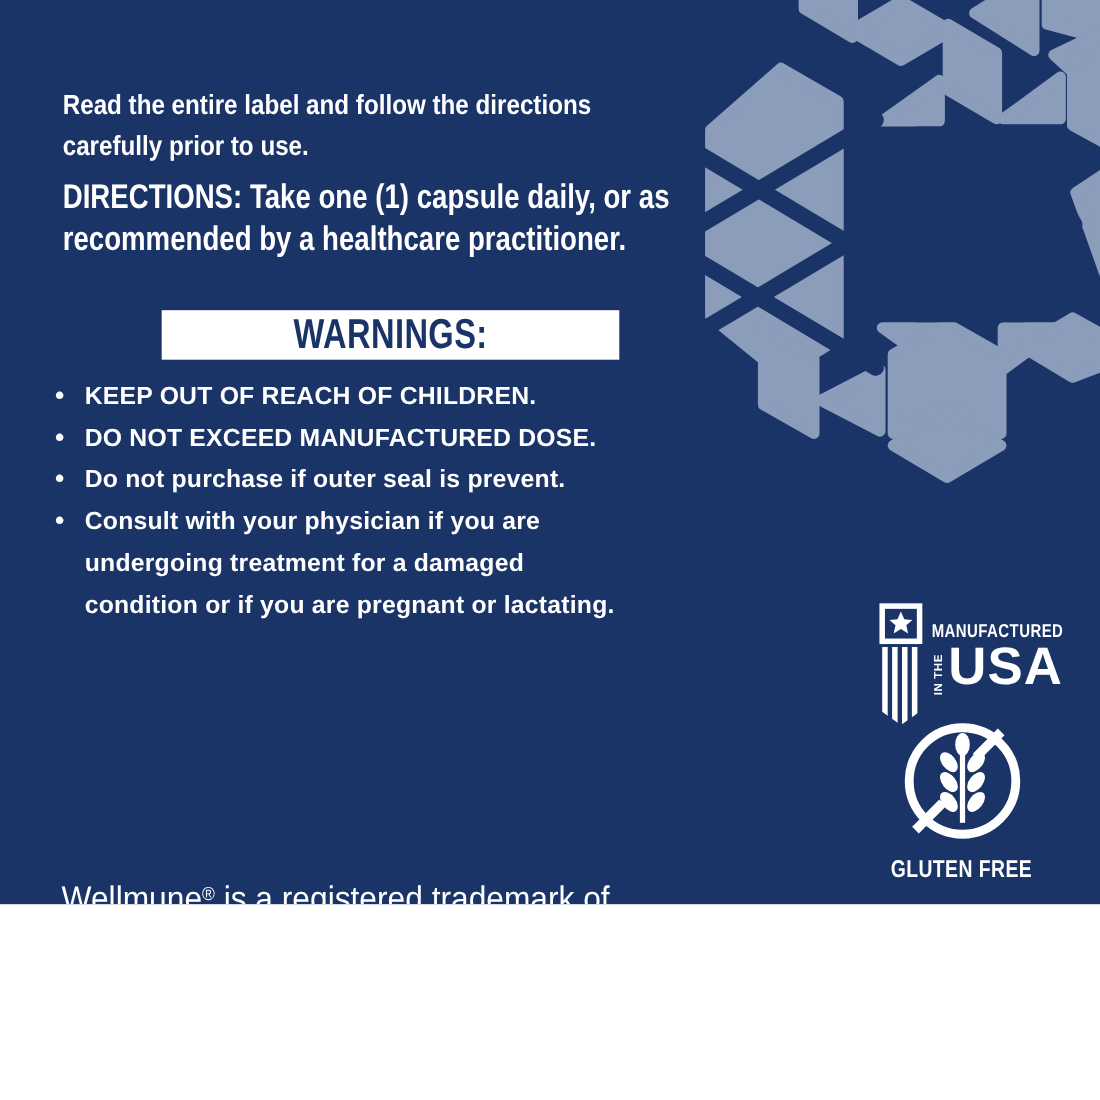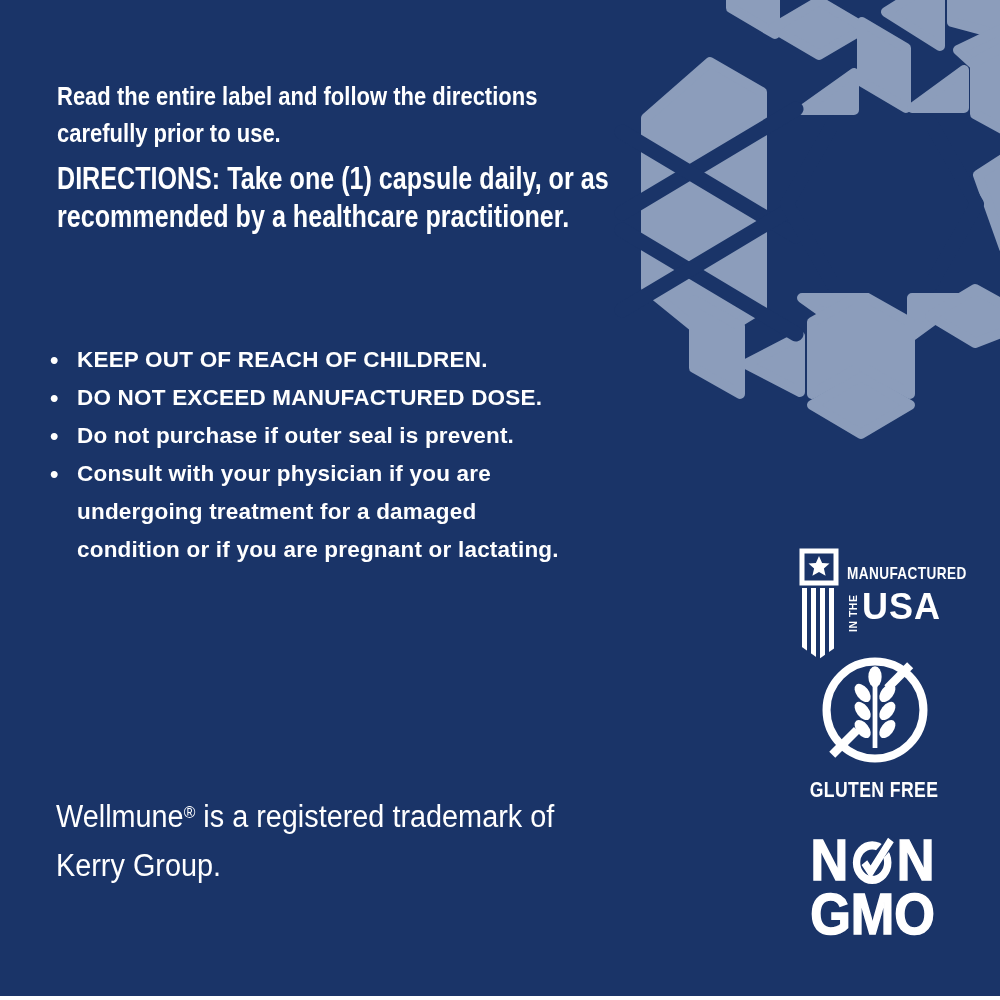--- a/index.html
+++ b/index.html
@@ -1,18 +1,18 @@
 <!DOCTYPE html>
 <html><head>
 <meta charset="utf-8">
 <style>
   html,body{margin:0;padding:0;}
   body{width:1000px;height:1000px;position:relative;overflow:hidden;
        font-family:"Liberation Sans", sans-serif;}
-  .page{position:absolute;inset:0;width:1000px;height:996px;overflow:hidden;}
+  .page{position:absolute;inset:0;width:1000px;height:822px;overflow:hidden;}
   .txt{color:#fff;position:absolute;white-space:pre-line;}
   .cond93{transform:scaleX(.93);transform-origin:0 0;}
   .cond88{transform:scaleX(.88);transform-origin:0 0;}
   .cond81{transform:scaleX(.81);transform-origin:0 0;}
 
   .read-note{left:57px;top:78px;font-size:25px;font-weight:700;line-height:37px;}
   .directions{left:57px;top:160px;font-size:31px;line-height:38px;font-weight:700;}
 
   .warn-box{position:absolute;left:147px;top:282px;width:416px;height:45px;
             background:#fff;display:flex;align-items:center;justify-content:center;}
@@ -35,21 +35,21 @@
 
   
   .usa-badge{position:absolute;left:799px;top:548px;display:flex;}
   .usa-text{margin-left:8px;margin-top:16px;}
   .usa-line1{color:#fff;font-size:17px;font-weight:700;letter-spacing:.5px;
              transform:scaleX(.8);transform-origin:0 0;white-space:nowrap;}
   .usa-row{display:flex;align-items:flex-start;margin-top:2px;}
   .usa-inthe{color:#fff;font-size:10.5px;font-weight:700;letter-spacing:.5px;
              transform:rotate(-90deg) translateX(-46px);transform-origin:0 0;
              width:13px;height:60px;white-space:nowrap;}
-  .usa-usa{color:#fff;font-size:36px;font-weight:700;line-height:42px;
+  .usa-usa{color:#fff;font-size:48px;font-weight:700;line-height:42px;
            letter-spacing:1px;margin-left:2px;}
 
   .gf-wrap{position:absolute;left:818px;top:653px;width:114px;text-align:center;}
   .gf-label{position:absolute;left:774px;top:777px;width:200px;text-align:center;
             color:#fff;font-size:22px;font-weight:700;letter-spacing:.5px;
             transform:scaleX(.8);transform-origin:50% 0;white-space:nowrap;}
 
   .nongmo{position:absolute;left:795px;top:834px;width:155px;
           transform:scaleX(.9);transform-origin:50% 0;
           color:#fff;text-align:center;font-weight:700;
@@ -100,20 +100,23 @@
 
     <polygon id="pat-hex" points="787,204 834,122 930,122 977,204 930,286 834,286" stroke-width="14" stroke-linejoin="round" fill="#1A3468" stroke="#1A3468"></polygon>
   </svg>
 
   <div class="txt read-note cond88">Read the entire label and follow the directions
 carefully prior to use.</div>
 
   <div class="txt directions cond81"><span style="font-weight:700">DIRECTIONS:</span><span> Take one (1) capsule daily, or as
 recommended by a healthcare practitioner.</span></div>
 
+  <div class="warn-box">
+    <span class="warn-title" style="color:#1A3468">WARNINGS:</span>
+  </div>
 
   <div class="warn-list">
     <div class="warn-item">
       <span class="dot">•</span>
       <span class="w-txt">KEEP OUT OF REACH OF CHILDREN.</span>
     </div>
     <div class="warn-item">
       <span class="dot">•</span>
       <span class="w-txt">DO NOT EXCEED MANUFACTURED DOSE.</span>
     </div>

